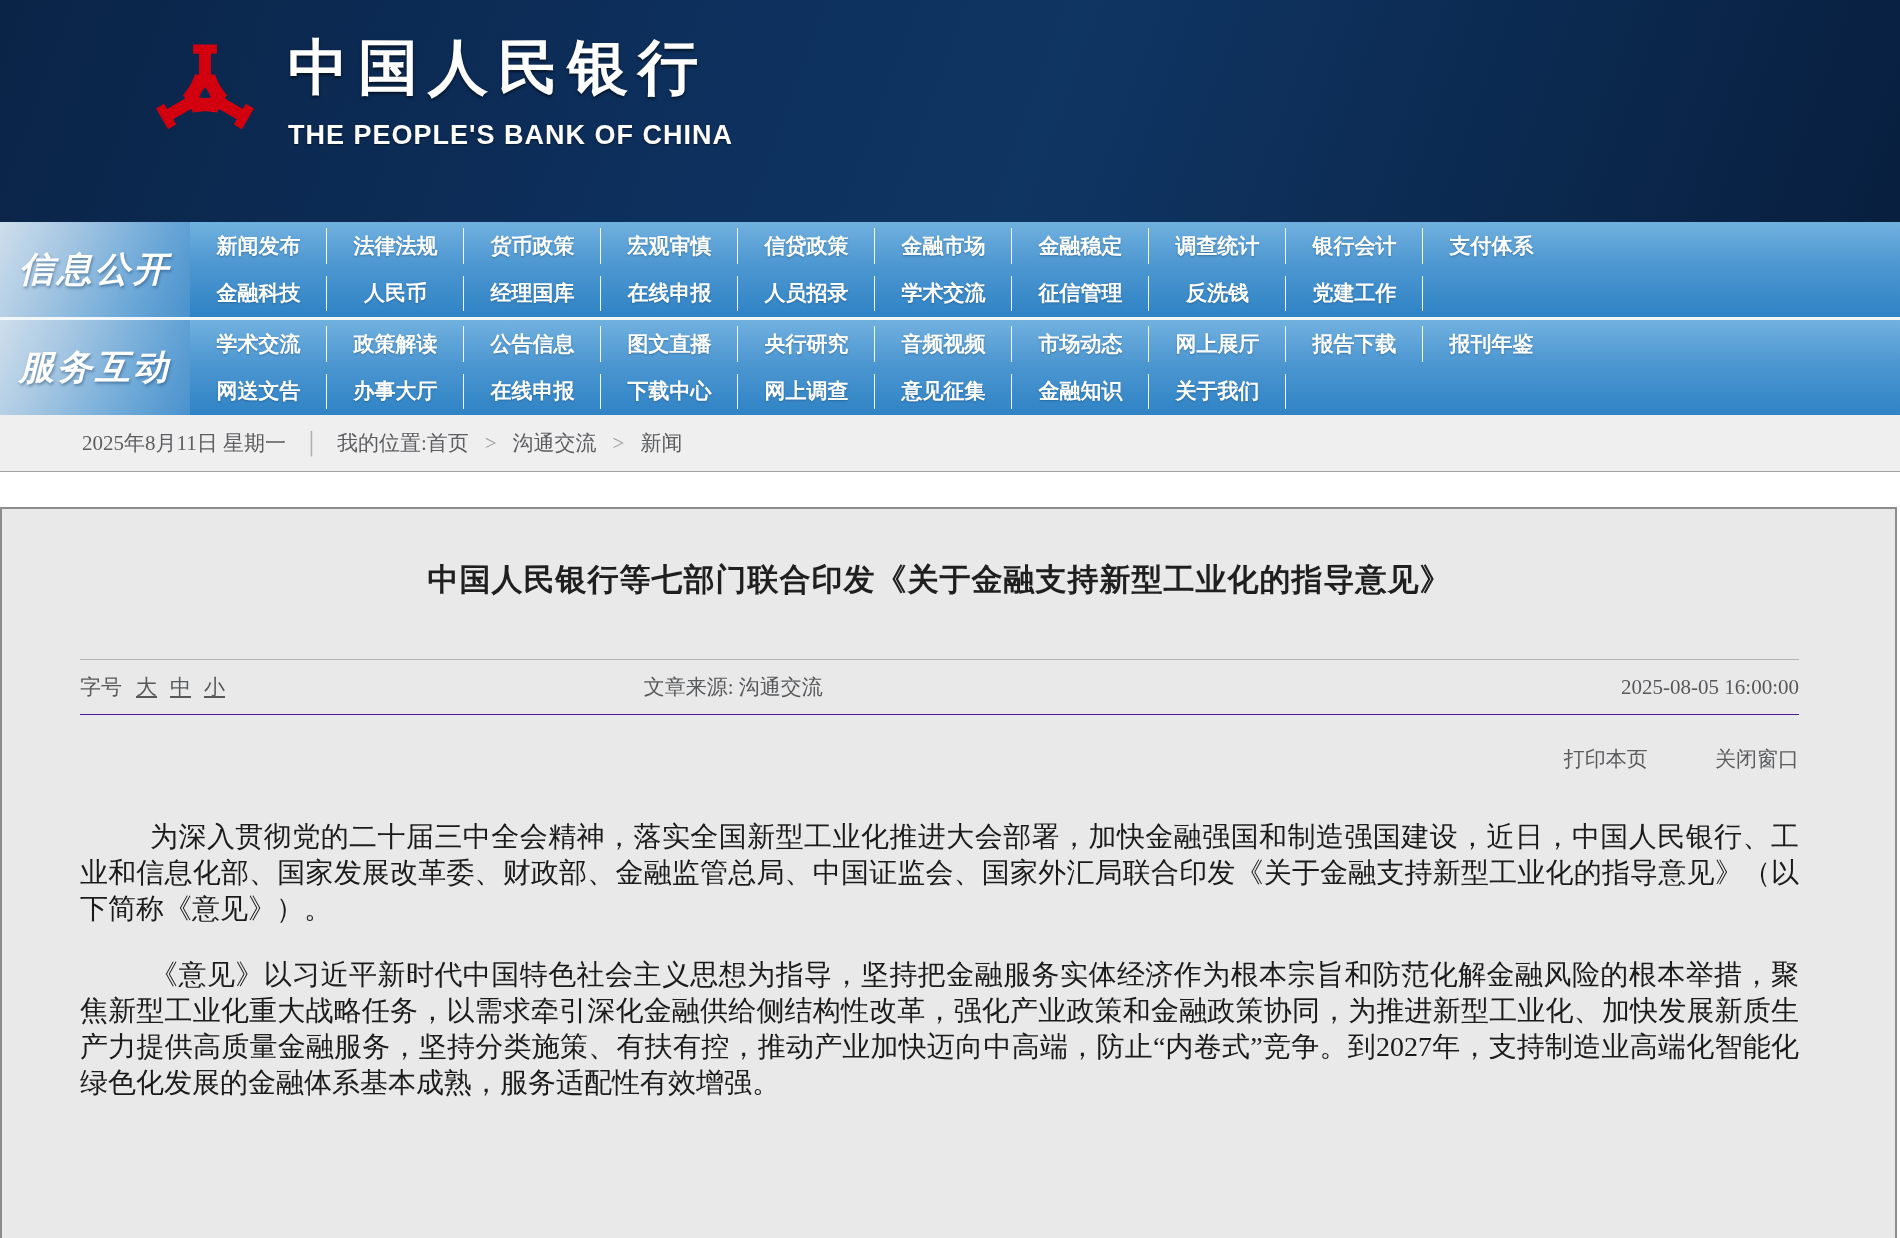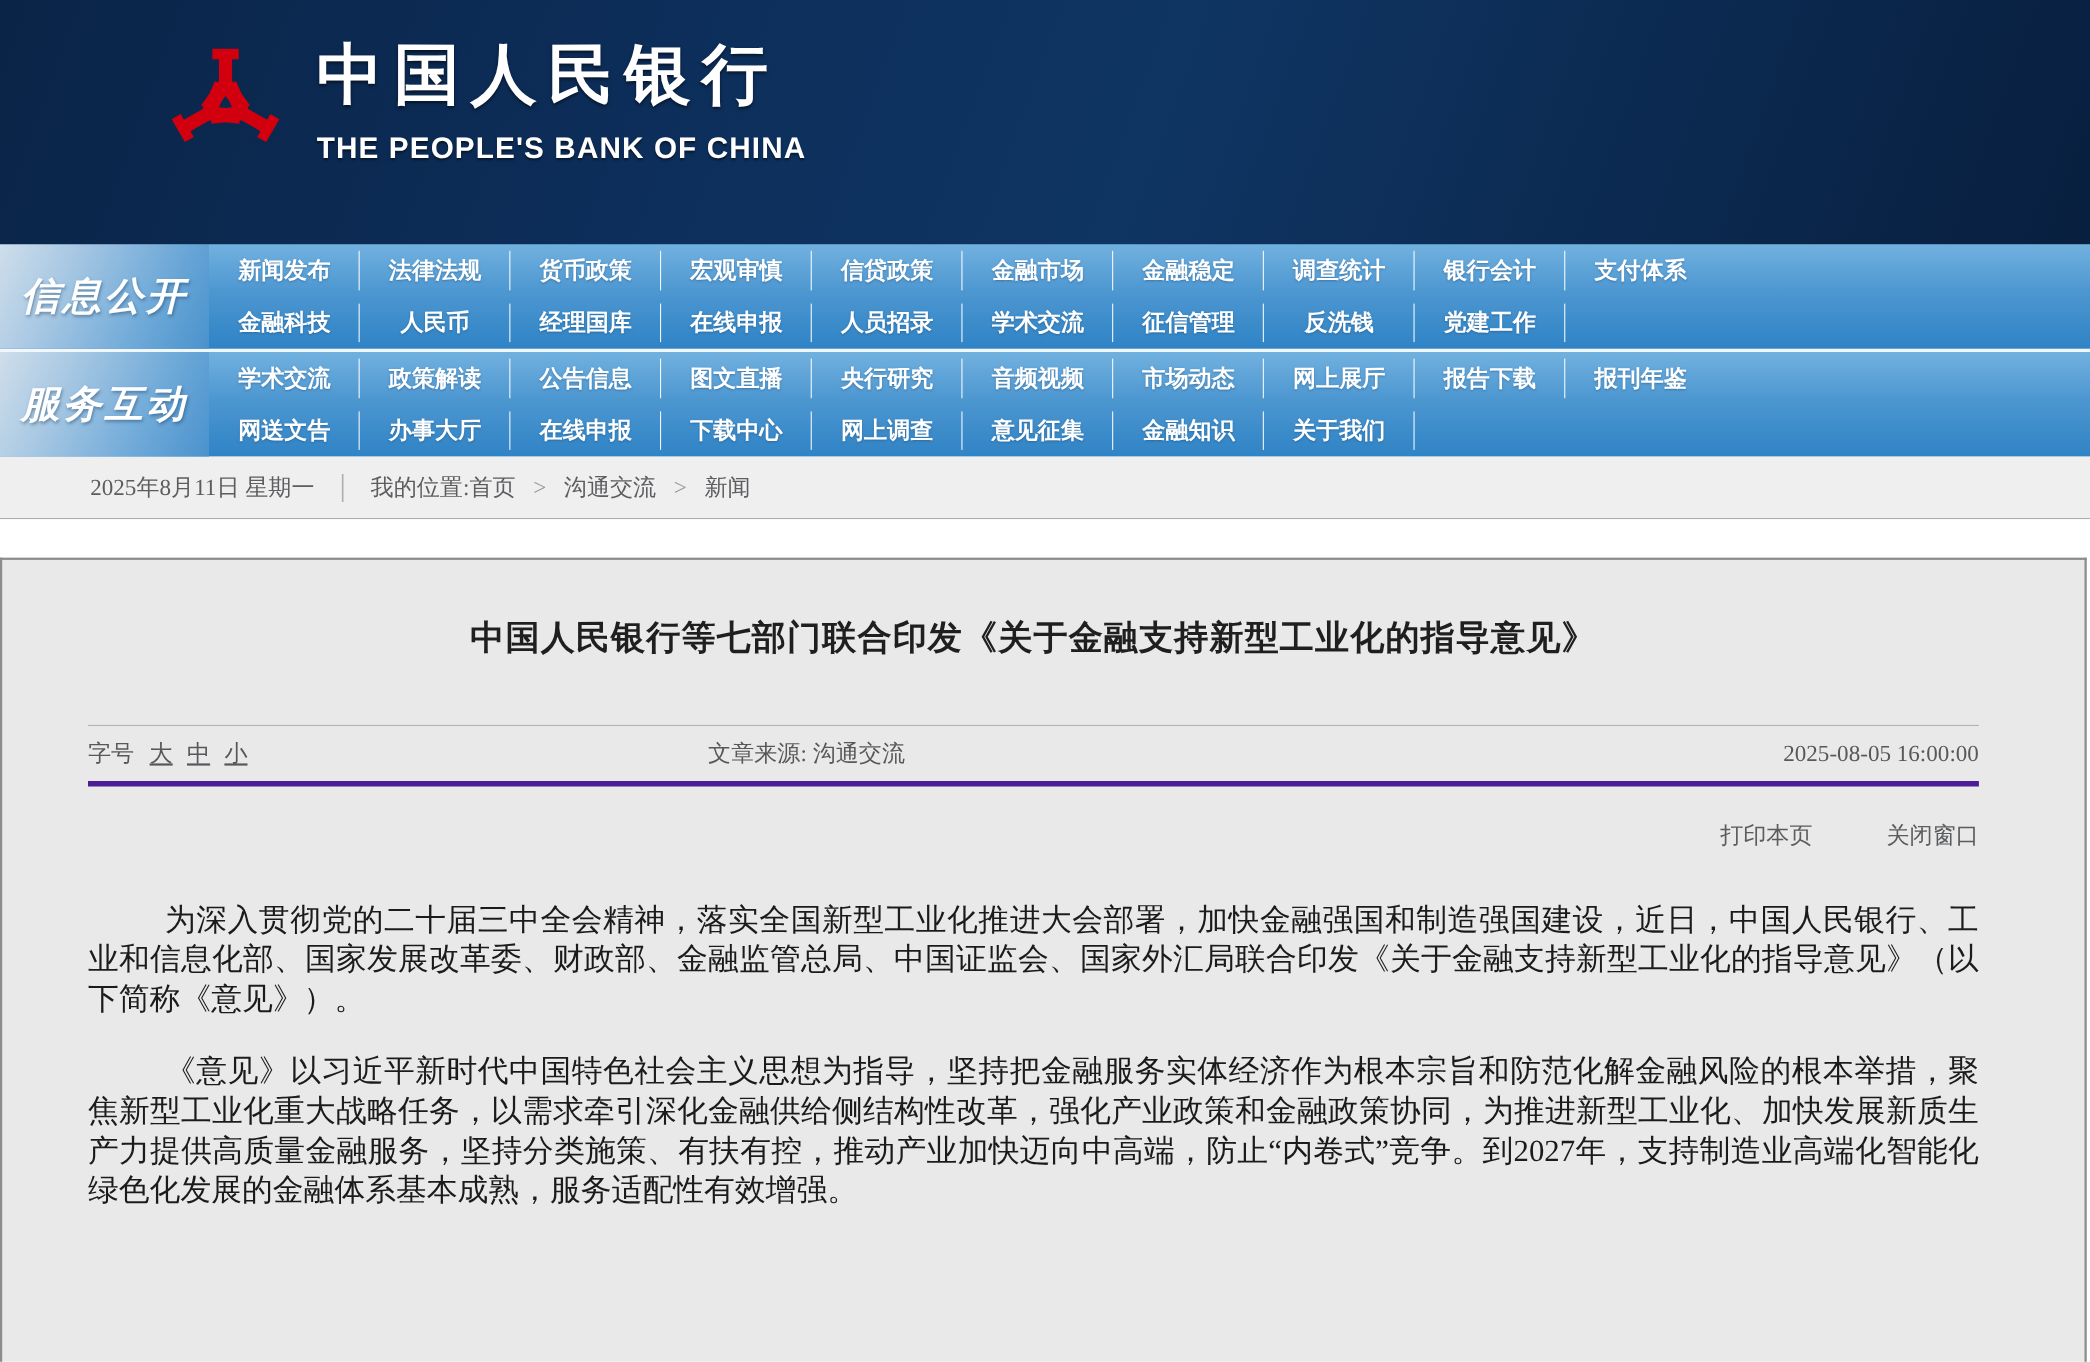--- a/index.html
+++ b/index.html
@@ -48,21 +48,21 @@
   .white-strip { width:1900px; height:35px; background:#ffffff; }
 
   
   .article-box { width:1897px; height:796px; background:#e9e9ea;
     border-top:2px solid #8c8c8c; border-left:2px solid #8c8c8c; border-right:2px solid #8c8c8c;
     padding:50px 96px 0 78px; overflow:hidden;
     font-family:"Liberation Serif","DejaVu Serif",serif; }
   .article-title { text-align:center; font-size:31px; font-weight:bold; color:#1f1f1f;
     letter-spacing:1px; }
   .meta-bar { position:relative; margin-top:58px; height:56px;
-    border-top:1px solid #b3b3b3; border-bottom:5px solid #4c1d95;
+    border-top:1px solid #b3b3b3; border-bottom:1px solid #4c1d95;
     display:flex; align-items:center; font-size:21px; color:#57585a; }
   .meta-left { display:flex; align-items:center; }
   .meta-left .lbl { margin-right:14px; }
   .size-link { color:#57585a; text-decoration:underline; margin-right:13px; cursor:pointer; }
   .meta-center { position:absolute; left:38%; transform:translateX(-50%); white-space:nowrap; }
   .meta-right { position:absolute; right:0; }
   .actions-row { margin-top:30px; text-align:right; font-size:21px; }
   .action-link { color:#5b5c5e; margin-left:62px; cursor:pointer; }
   .article-body { margin-top:46px; font-size:28px; color:#1b1b1b; line-height:36px; }
   .article-body p { text-indent:2.5em; margin-bottom:30px; text-align:justify; }

